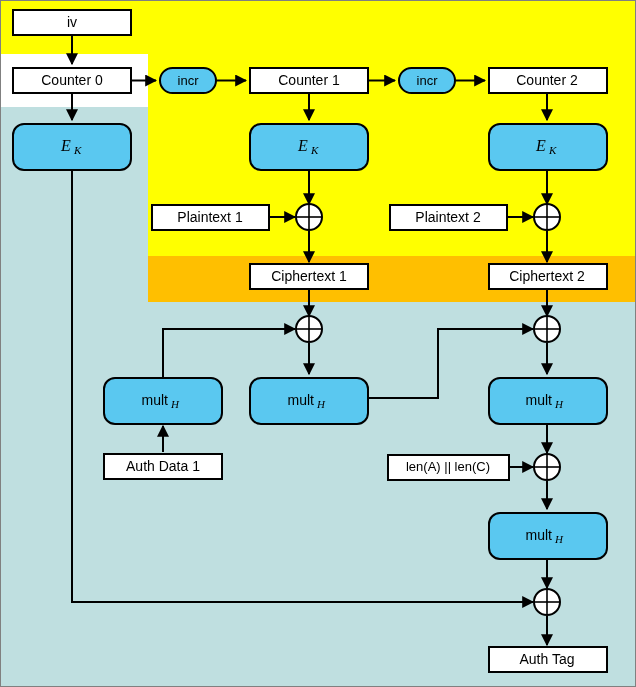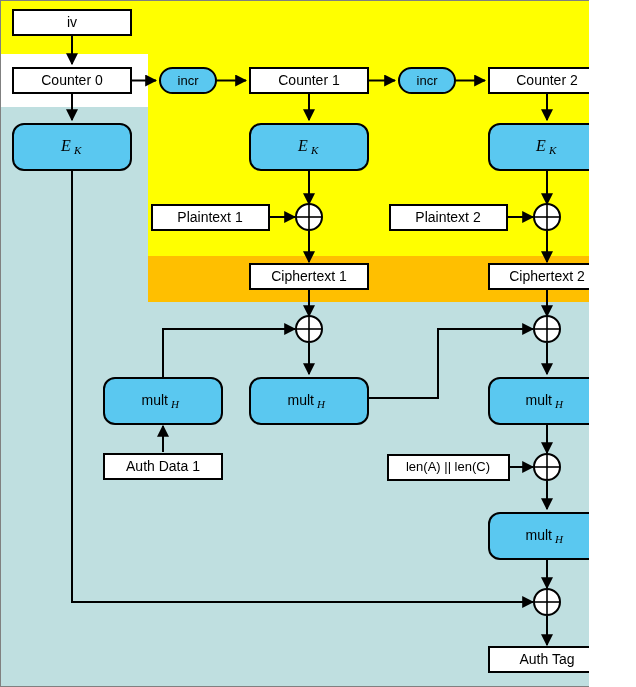--- a/index.html
+++ b/index.html
@@ -2,21 +2,21 @@
 <html><head>
 <meta charset="utf-8">
 <style>
   html, body {
     margin: 0;
     padding: 0;
     background: #ffffff;
   }
   #diagram-root {
     position: relative;
-    width: 589px;
+    width: 636px;
     height: 687px;
     font-family: "Liberation Sans", sans-serif;
     overflow: hidden;
   }
   svg#gcm-svg {
     display: block;
     width: 636px;
     height: 687px;
   }
   .node-label {

